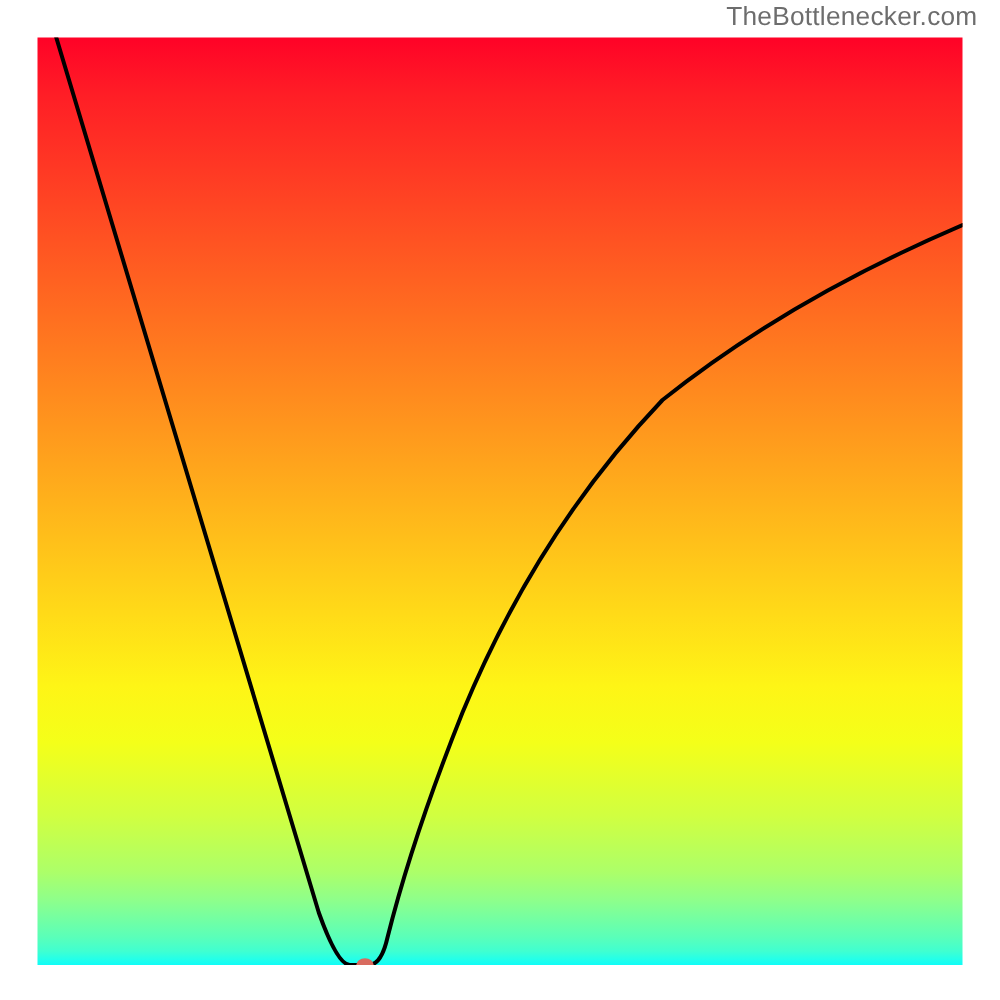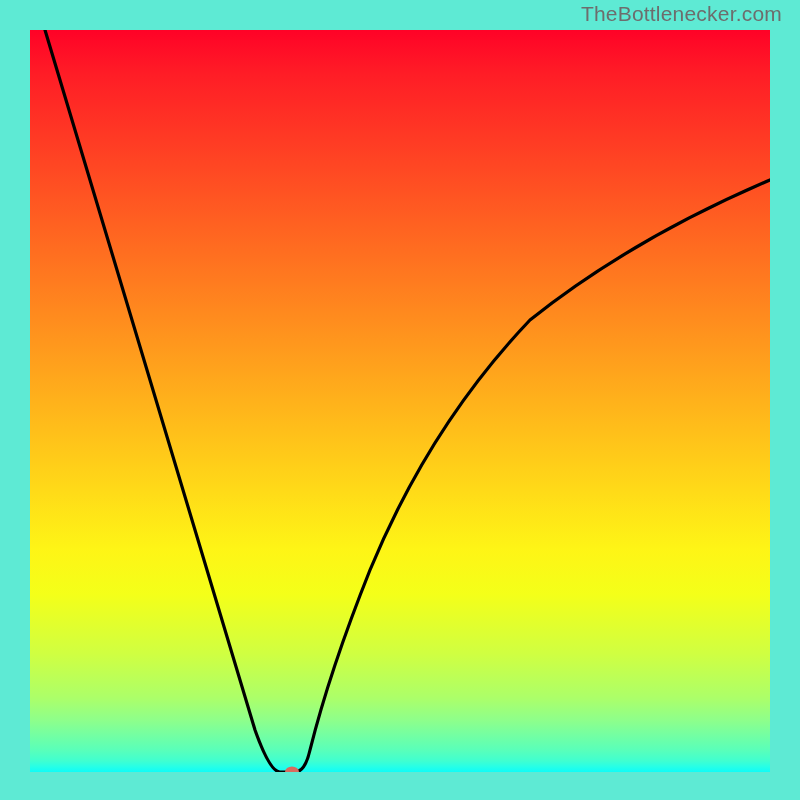--- a/index.html
+++ b/index.html
@@ -8,21 +8,21 @@
     width: 800px;
     height: 800px;
     background: #000000;
     overflow: hidden;
     font-family: Arial, Helvetica, sans-serif;
   }
   .container {
     position: relative;
     width: 800px;
     height: 800px;
-    background: #5eead4;
+    background: #ffffff;
   }
   .watermark {
     position: absolute;
     top: 2px;
     right: 18px;
     color: #6d6d6d;
     font-size: 21px;
     font-weight: 500;
     letter-spacing: 0.2px;
     z-index: 10;

